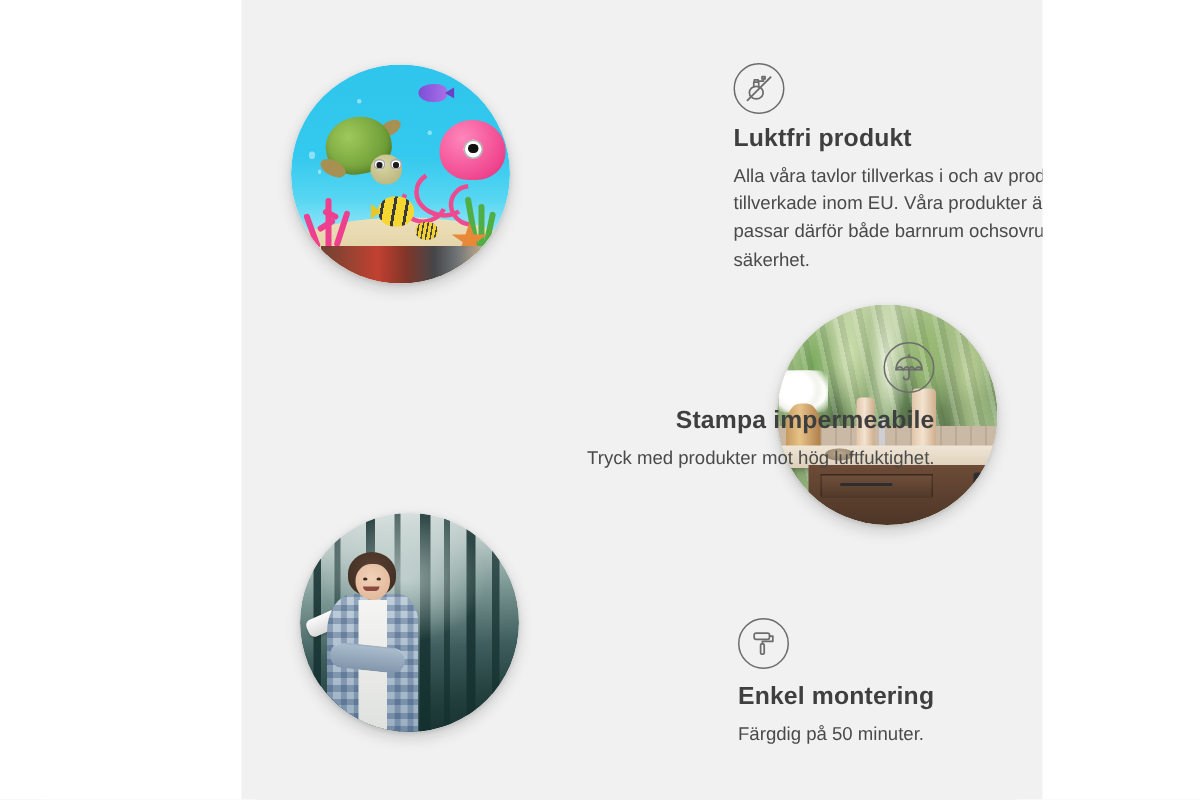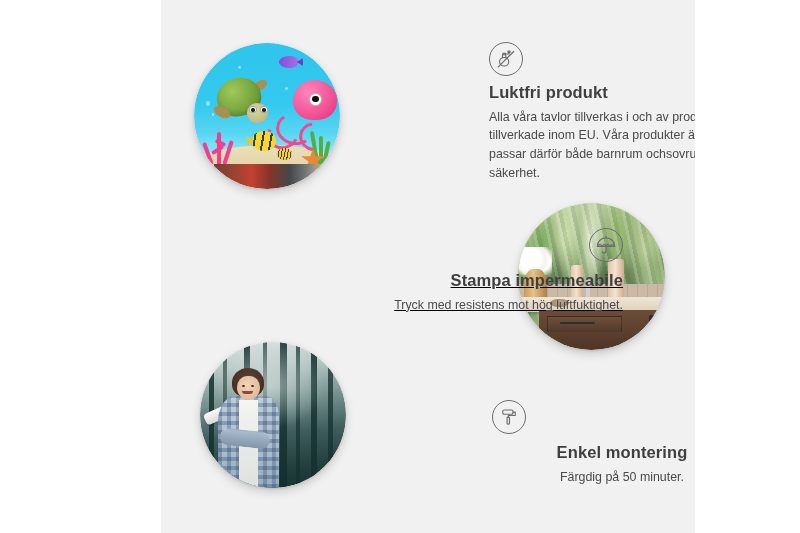--- a/index.html
+++ b/index.html
@@ -368,33 +368,32 @@
     text-align: left;
   }
   #feature-odorless .icon-circle { margin-left: 0; }
 
   
   #feature-waterproof {
     left: 180px;
     top: 228px;
     width: 282px;
     text-align: right;
-    text-decoration: underline;
   }
   #feature-waterproof .icon-row {
     display:flex; justify-content:flex-end;
   }
   #feature-waterproof .feature-title { margin-top: 9px; }
 
   
   #feature-mounting {
     left: 331px;
-    top: 400px;
+    top: 412px;
     width: 260px;
-    text-align: center;
+    text-align: left;
   }
   #feature-mounting .feature-title { margin-top: 9px; }
 </style>
 </head>
 <body>
 
 <div class="page">
   <div class="panel">
 
     <div class="circle-img" id="circle-ocean">
@@ -485,21 +484,21 @@
             <path d="M2.6 13.6 C4.4 10.9 6.2 10.9 7.9 13.6"></path>
             <path d="M7.9 13.6 C9.6 10.9 11.4 10.9 12 13.6"></path>
             <path d="M12 13.6 C12.8 10.9 14.6 10.9 16.3 13.6"></path>
             <path d="M16.3 13.6 C18 10.9 19.8 10.9 21.4 13.6"></path>
             <path d="M12 4.4 L12 2.8"></path>
             <path d="M12 13.6 L12 18.6 C12 20.0 11.0 20.8 9.9 20.8 C8.9 20.8 8.1 20.1 8.1 19.1"></path>
           </svg>
         </div>
       </div>
       <div class="feature-title">Stampa impermeabile</div>
-      <p class="feature-body">Tryck med resistens mot hög luftfuktighet.</p>
+      <p class="feature-body">Tryck med produkter mot hög luftfuktighet.</p>
     </div>
 
     <div class="circle-img" id="circle-forest">
       <div class="circle-inner">
         <div class="forest-bg"></div>
         <div class="forest-trunks">
           <b></b>
             <b></b>
             <b></b>
             <b></b>

